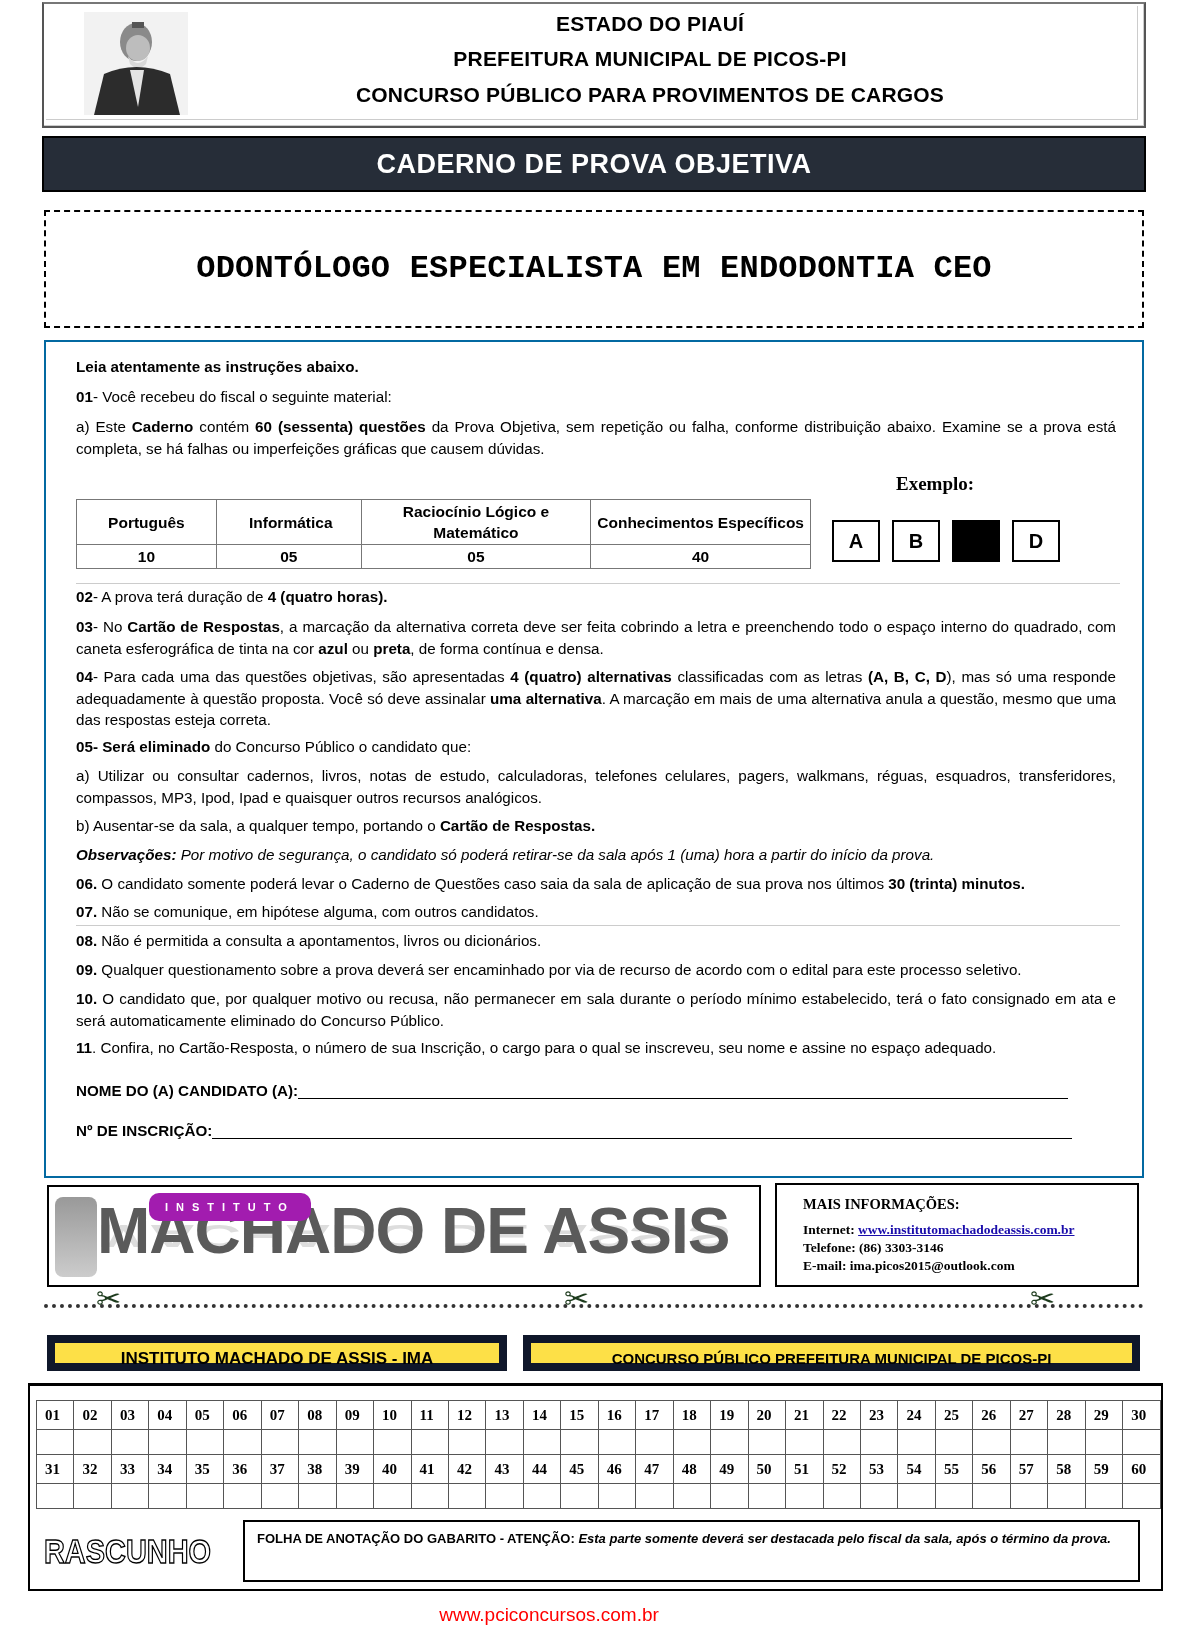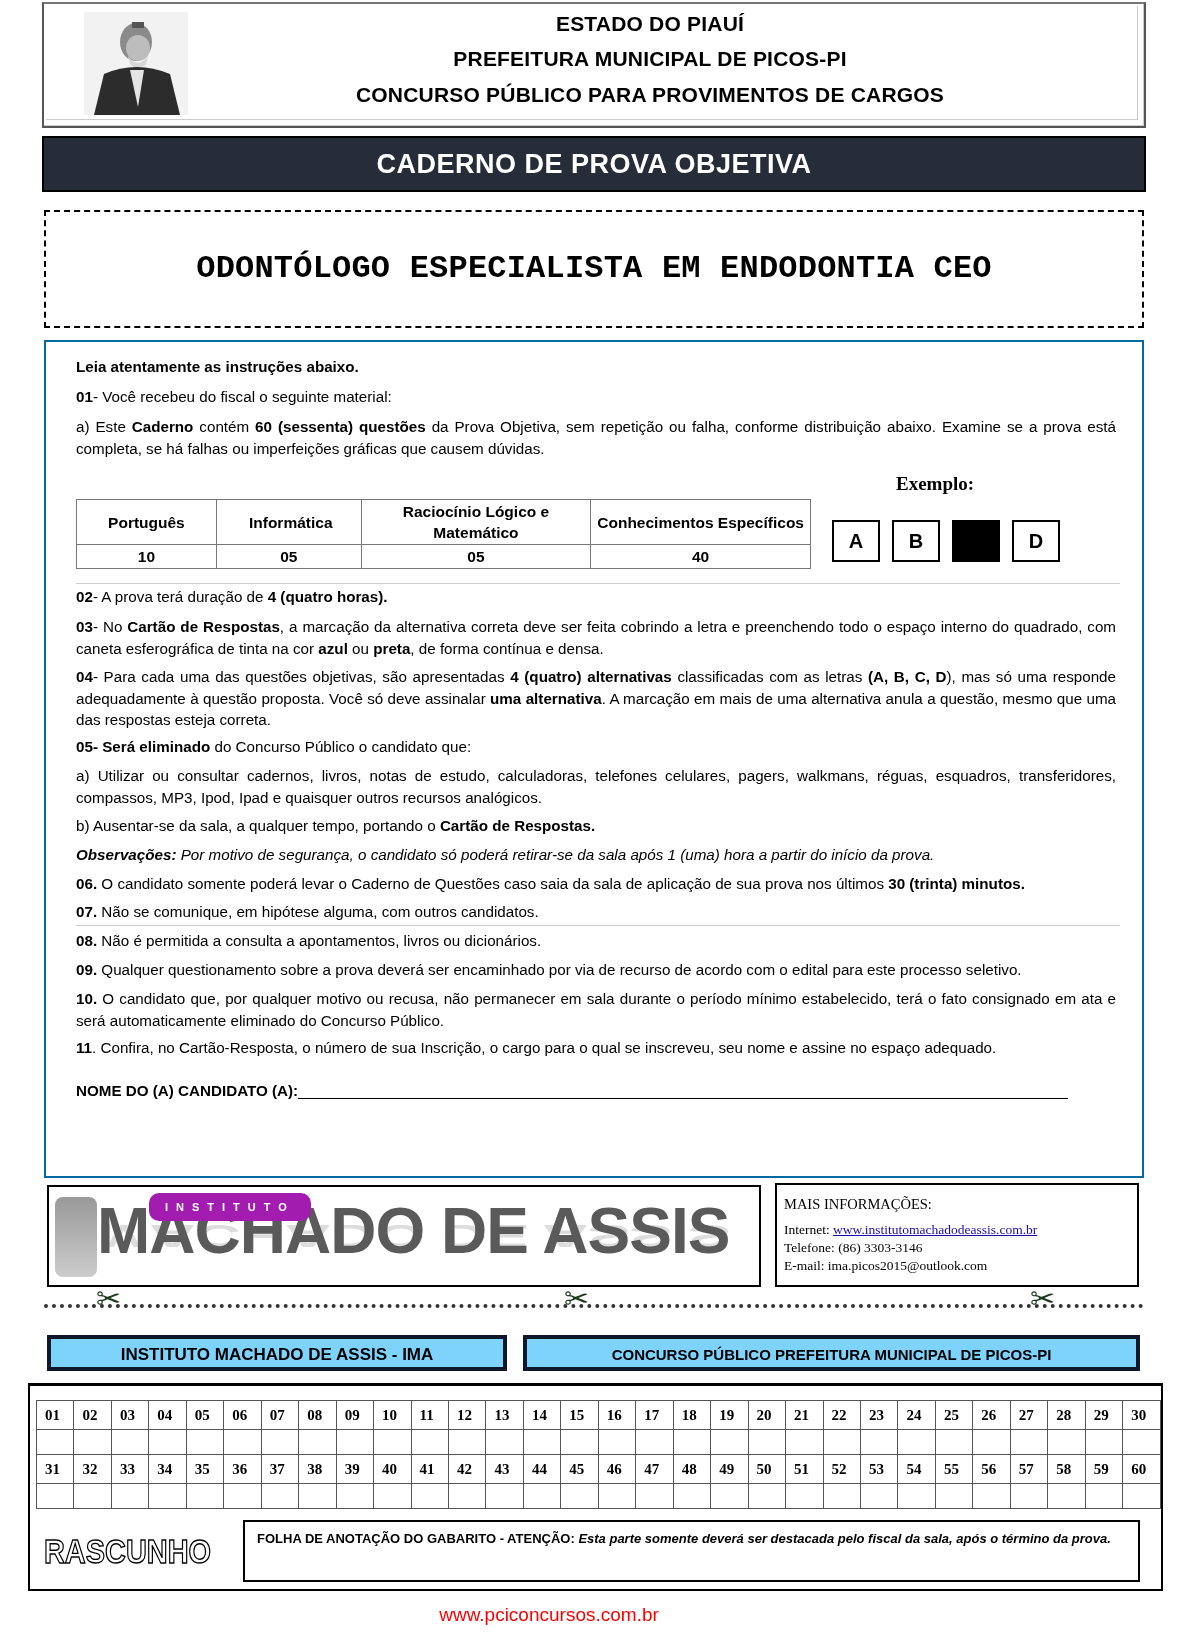--- a/index.html
+++ b/index.html
@@ -34,28 +34,28 @@
   .sign-line { position:absolute; left: 30px; font-size: 15.2px; font-weight: bold; }
   .underline-fill { display:inline-block; border-bottom: 1px solid #000; vertical-align: bottom; }
 
   
   .logo-box { left: 47px; top: 1185px; width: 714px; height: 102px; border: 2px solid #000; overflow: hidden; background:#fff; }
   .logo-instituto { position:absolute; left: 100px; top: 6px; background:#a21caf; color:#fff; font-size: 11px; font-weight:bold; letter-spacing: 8px; padding: 8px 16px; border-radius: 10px; }
   .logo-text { position:absolute; left: 48px; top: 14px; font-size: 64px; font-weight: bold; color: #5a5a5a; letter-spacing: -1px; line-height: 60px; }
   .logo-reflect { position:absolute; left: 48px; top: 64px; font-size: 64px; font-weight: bold; color: #ddd; transform: scaleY(-0.5); transform-origin: top; letter-spacing:-1px; line-height:60px; }
   .logo-face { position:absolute; left: 6px; top: 10px; width: 42px; height: 80px; background: linear-gradient(180deg,#999,#ccc); border-radius: 8px; }
 
-  .info-box { left: 775px; top: 1183px; width: 364px; height: 104px; border: 2px solid #000; padding: 10px 7px; font-family: "Liberation Serif", serif; font-weight: normal; font-size: 13.5px; line-height: 18px; }
+  .info-box { left: 775px; top: 1183px; width: 364px; height: 104px; border: 2px solid #000; padding: 10px 26px; font-family: "Liberation Serif", serif; font-weight: bold; font-size: 13.5px; line-height: 18px; }
   .info-title { font-size: 14.5px; margin-bottom: 8px; }
   .info-link { color: #1a0dab; text-decoration: underline; }
 
   .cut-line { left: 44px; top: 1304px; width: 1100px; border-top: 4px dotted #333; }
   .scissors { font-size: 30px; color: #1c3a1c; top: 1284px; line-height: 1; }
 
-  .gray-label { top: 1335px; height: 36px; background: #7dd3fc; border: 4px solid #0f172a; font-weight: bold; text-align: center; line-height: 32px; }
+  .gray-label { top: 1335px; height: 36px; background: #fde047; border: 8px solid #0f172a; font-weight: bold; text-align: center; line-height: 32px; }
 
   .answer-area { left: 28px; top: 1383px; width: 1135px; height: 208px; border-top: 3px solid #000; border-left: 2px solid #000; border-right: 2px solid #000; border-bottom: 2px solid #000; }
   table.grid { position:absolute; left: 6px; top: 14px; border-collapse: collapse; font-family: "Liberation Serif", serif; font-weight: bold; font-size: 15px; }
   table.grid td { border: 1px solid #555; width: 37.6px; height: 25px; text-align: left; padding-left: 8px; }
   table.grid tr.nums td { height: 29px; }
 
   .rascunho { left: 44px; top: 1532px; font-size: 34px; font-weight: bold; color: #fff; -webkit-text-stroke: 1.4px #000; letter-spacing: 0px; transform: scaleX(0.85); transform-origin: left; }
   .folha-box { left: 243px; top: 1520px; width: 897px; height: 62px; border: 2px solid #000; padding: 8px 12px; font-size: 13px; line-height: 17px; font-weight: bold; }
   .folha-box i { font-style: italic; text-align: center; }
 
@@ -135,20 +135,21 @@
   <div class="instr" style="top:588px;"><b>08.</b><span> Não é permitida a consulta a apontamentos, livros ou dicionários.</span></div>
 
   <div class="instr" style="top:617px;"><b>09.</b><span> Qualquer questionamento sobre a prova deverá ser encaminhado por via de recurso de acordo com o edital para este processo seletivo.</span></div>
 
   <div class="instr justify" style="top:646px;"><b>10.</b><span> O candidato que, por qualquer motivo ou recusa, não permanecer em sala durante o período mínimo estabelecido, terá o fato consignado em ata e será automaticamente eliminado do Concurso Público.</span></div>
 
   <div class="instr" style="top:695px;"><b>11</b><span>. Confira, no Cartão-Resposta, o número de sua Inscrição, o cargo para o qual se inscreveu, seu nome e assine no espaço adequado.</span></div>
 
   <div class="sign-line" style="top:740px;"><span>NOME DO (A) CANDIDATO (A):</span><span class="underline-fill" style="width:770px;height:16px;"></span></div>
 
+  <div class="sign-line" style="top:780px;"><span>Nº DE INSCRIÇÃO:</span><span class="underline-fill" style="width:860px;height:16px;"></span></div>
 </div>
 
 <div class="abs exemplo-label">Exemplo:</div>
 <div class="abs ex-box" style="left:832px;">A</div>
 <div class="abs ex-box" style="left:892px;">B</div>
 <div class="abs ex-box ex-filled" style="left:952px;"></div>
 <div class="abs ex-box" style="left:1012px;">D</div>
 
 <div class="abs logo-box">
   <div class="logo-face"></div>

